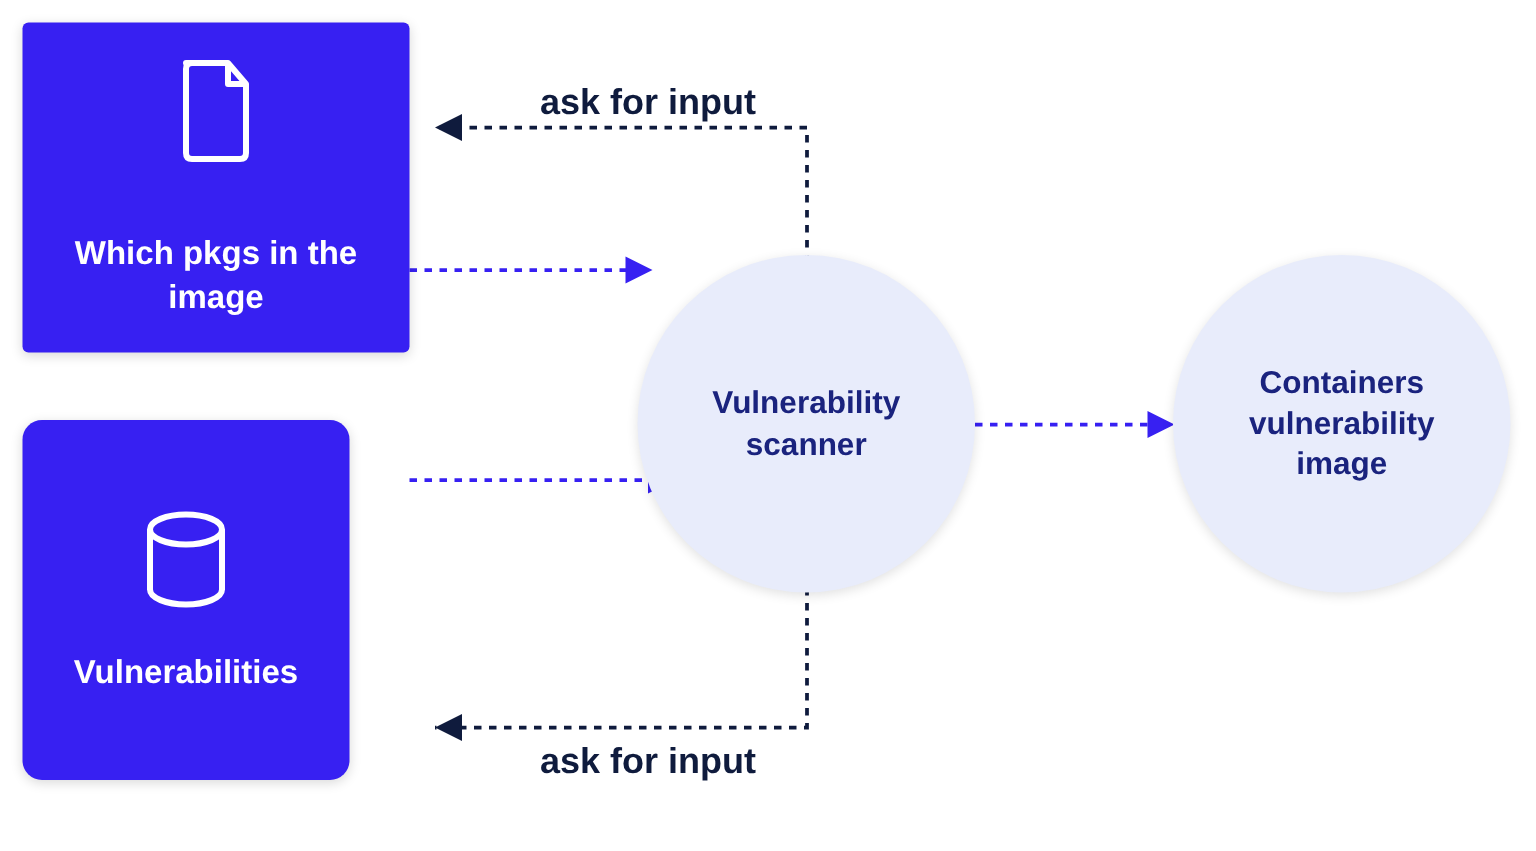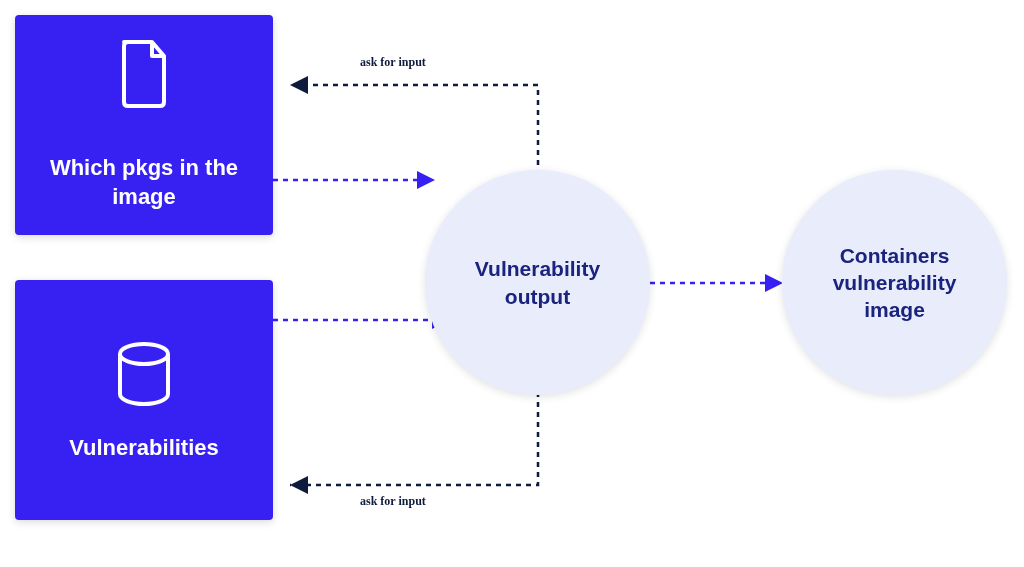--- a/index.html
+++ b/index.html
@@ -41,24 +41,23 @@
       font-weight: 700;
       box-shadow: 0 2px 8px rgba(0,0,0,0.12);
     }
     .circle-label {
       font-size: 21px;
       padding: 0 20px;
       line-height: 1.3;
     }
     .edge-label {
       position: absolute;
-      font-size: 12px;
+      font-size: 24px;
       font-weight: 700;
       color: #0f1b3d;
-      font-family: Liberation Serif, serif;
     }
     svg.connectors {
       position: absolute;
       top: 0;
       left: 0;
       width: 1024px;
       height: 567px;
       pointer-events: none;
     }
     .dashed-dark {
@@ -100,32 +99,32 @@
 <div class="box" style="left:15px; top:15px; width:258px; height:220px;gap:20px;">
   <span>
     <svg width="60" height="72" viewBox="0 0 60 72">
       <path d="M 10 4 L 38 4 L 50 18 L 50 64 Q 50 68 46 68 L 14 68 Q 10 68 10 64 L 10 8 Q 10 4 14 4 Z" stroke="#ffffff" stroke-width="4" fill="none" stroke-linejoin="round"></path>
       <path d="M 38 4 L 38 18 L 50 18" stroke="#ffffff" stroke-width="4" fill="none" stroke-linejoin="round"></path>
     </svg>
   </span>
   <div class="box-label">Which pkgs in the image</div>
 </div>
 
-<div class="box" style="left:15px; top:280px; width:258px; height:240px;">
+<div class="box" style="left:15px; top:280px; width:218px; height:240px;border-radius:13px;">
   <span>
     <svg width="64" height="72" viewBox="0 0 64 72">
       <ellipse cx="32" cy="16" rx="24" ry="10" stroke="#ffffff" stroke-width="4" fill="none"></ellipse>
       <path d="M 8 16 L 8 56 A 24 10 0 0 0 56 56 L 56 16" stroke="#ffffff" stroke-width="4" fill="none"></path>
     </svg>
   </span>
   <div class="box-label">Vulnerabilities</div>
 </div>
 
 <div class="circle" style="left:425px; top:170px; width:225px; height:225px;">
-  <div class="circle-label">Vulnerability output</div>
+  <div class="circle-label">Vulnerability scanner</div>
 </div>
 
 <div class="circle" style="left:782px; top:170px; width:225px; height:225px;">
   <div class="circle-label">Containers vulnerability image</div>
 </div>
 
 <div class="edge-label" style="left:360px; top:55px;">ask for input</div>
 <div class="edge-label" style="left:360px; top:494px;">ask for input</div>
 
 </body></html>

